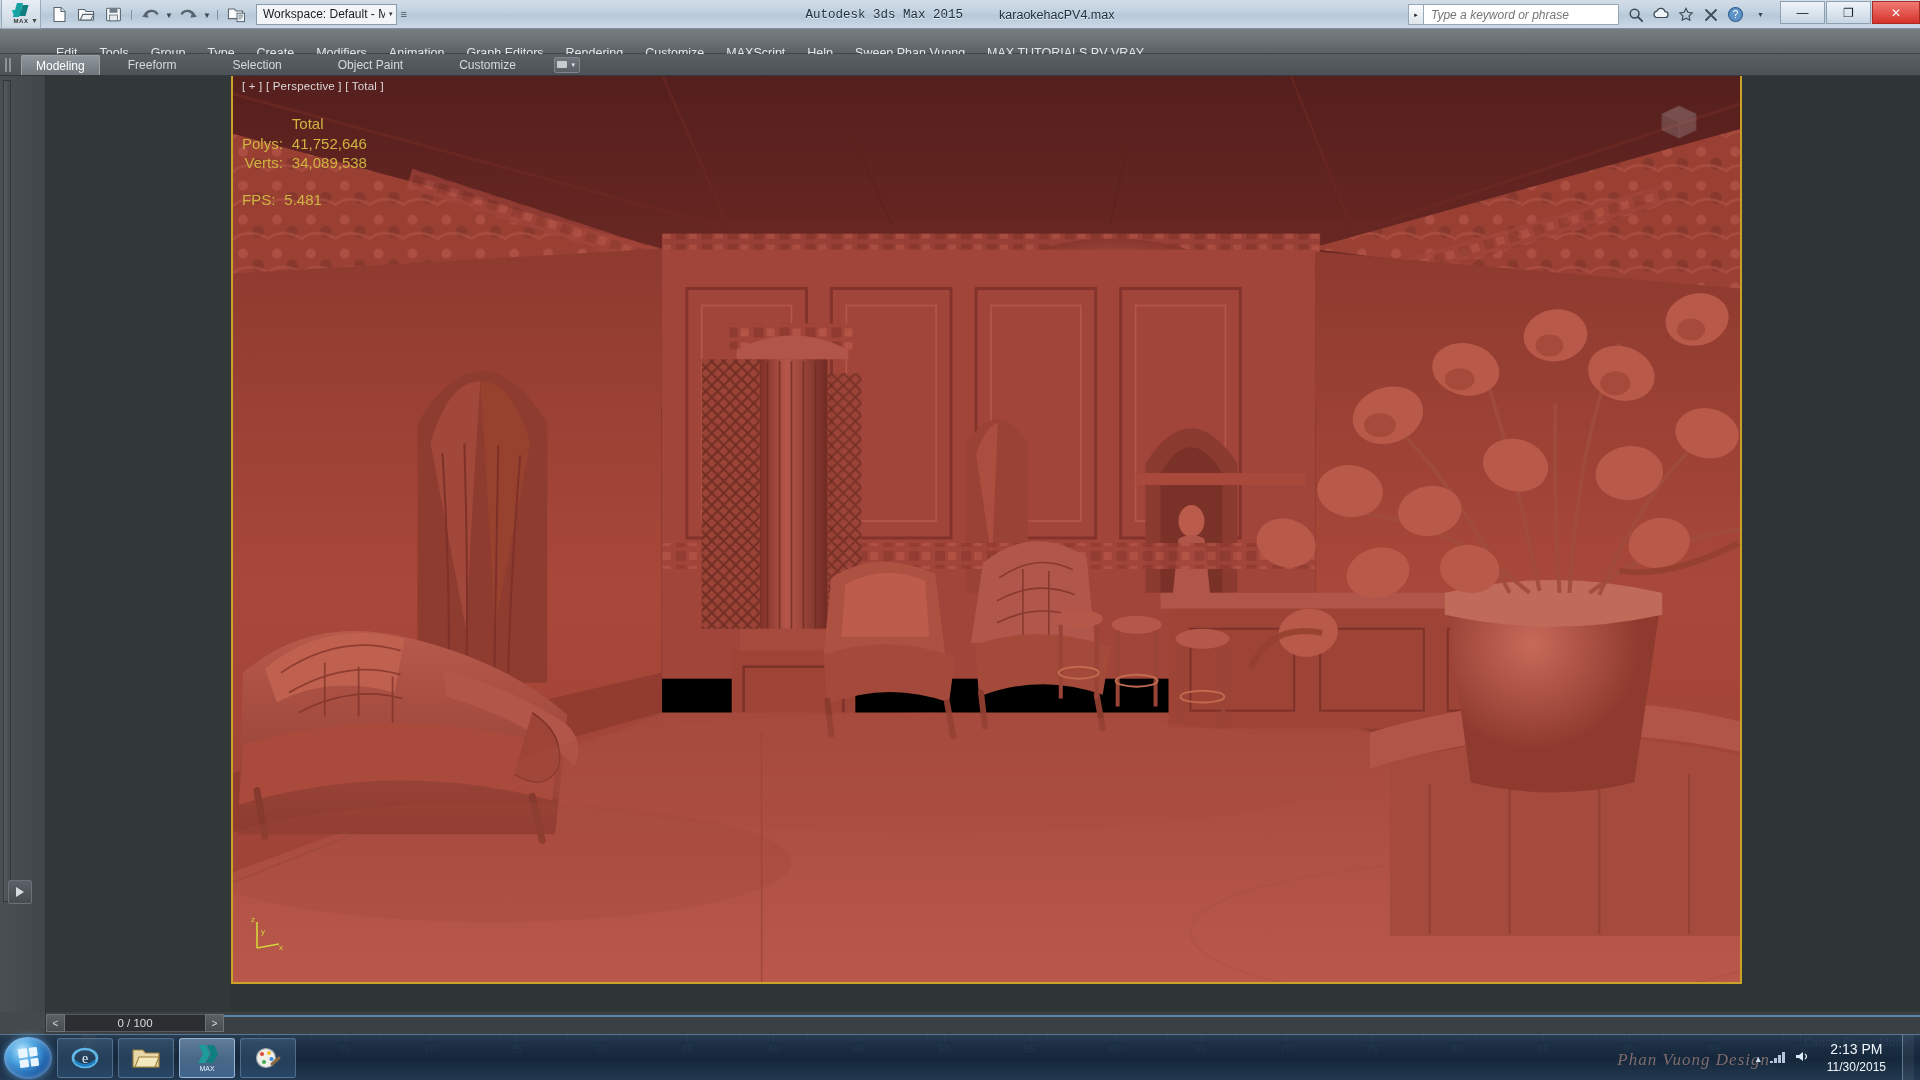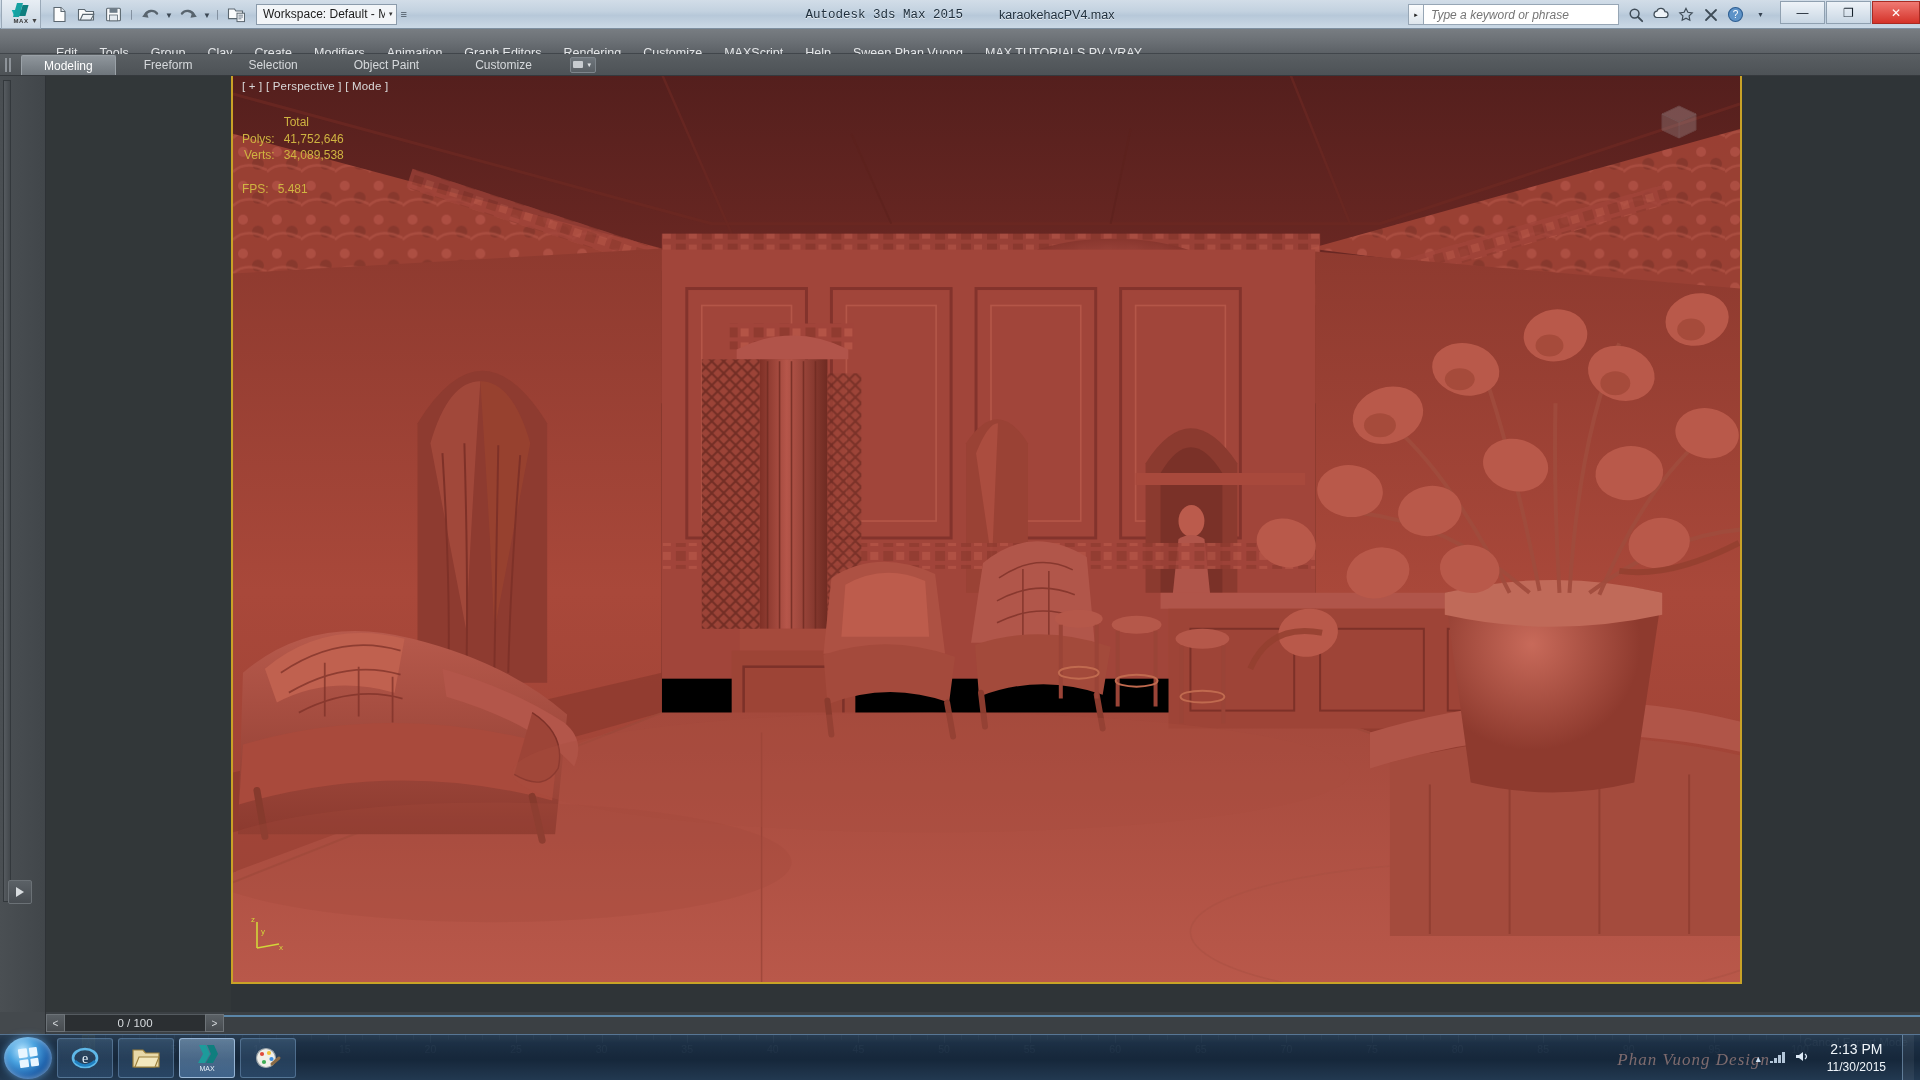--- a/index.html
+++ b/index.html
@@ -96,21 +96,21 @@
   .mitem{ padding:18px 11px; height:25px; line-height:25px; font-size:12.5px; color:#e4e6e8; white-space:nowrap; }
 
   
   .ribbon{
     position:absolute; left:0; top:54px; width:1920px; height:22px;
     background:linear-gradient(to bottom,#5a5f63,#4d5256);
     display:flex; align-items:center; border-bottom:1px solid #35393d;
   }
   .grip{ width:10px; height:14px; margin-left:5px; margin-right:6px; display:flex; gap:2px; }
   .grip i{ width:2px; height:14px; background:#8d9399; display:block; }
-  .rtab{ height:20px; line-height:20px; padding:0 22px; font-size:12px; color:#d6d9dc; white-space:nowrap; }
+  .rtab{ height:20px; line-height:20px; padding:0 14px; font-size:12px; color:#d6d9dc; white-space:nowrap; }
   .rtab.active{
     background:linear-gradient(to bottom,#8f969c,#6e757b);
     border:1px solid #9aa1a7; border-bottom:none; color:#fff; border-radius:2px 2px 0 0;
   }
   .rtab.spacer{ padding:0 28px; }
   .rsmall{
     width:26px; height:16px; margin-left:10px;
     background:linear-gradient(to bottom,#6f767c,#595f64);
     border:1px solid #7e858b; border-radius:2px;
     display:flex; align-items:center; justify-content:center; gap:3px;
@@ -151,21 +151,21 @@
   .scene{ position:absolute; inset:0; overflow:hidden; }
   .scene svg{ display:block; width:100%; height:100%; }
 
   
   .stats{
     position:absolute; left:9px; top:6px; z-index:30;
     font-family:"Liberation Sans", sans-serif; color:#d8d8d8; font-size:11.5px;
   }
   .stats .vlabel{ color:#d9d9d9; margin-bottom:22px; letter-spacing:.2px; }
   .stats table{ border-collapse:collapse; }
-  .stats td{ color:#cfb441; font-size:12px; padding:1px 0; }
+  .stats td{ color:#cfb441; font-size:15px; padding:1px 0; }
   .stats td.k{ text-align:right; padding-right:9px; }
   .stats td.hdr{ color:#cfb441; padding-bottom:2px; }
   .stats .fps{ margin-top:18px; }
 
   .viewcube{
     position:absolute; right:38px; top:26px; width:46px; height:42px; z-index:30; opacity:.45;
   }
 
   
   .bottom{
@@ -362,21 +362,21 @@
         <div class="wbtn">❐</div>
         <div class="wbtn close">✕</div>
       </div>
     </div>
   </div>
 
   <div class="menubar">
     <div class="mitem">Edit</div>
     <div class="mitem">Tools</div>
     <div class="mitem">Group</div>
-    <div class="mitem">Clay</div>
+    <div class="mitem">Type</div>
     <div class="mitem">Create</div>
     <div class="mitem">Modifiers</div>
     <div class="mitem">Animation</div>
     <div class="mitem">Graph Editors</div>
     <div class="mitem">Rendering</div>
     <div class="mitem">Customize</div>
     <div class="mitem">MAXScript</div>
     <div class="mitem">Help</div>
     <div class="mitem">Sweep Phan Vuong</div>
     <div class="mitem">MAX TUTORIALS PV VRAY</div>
@@ -642,21 +642,21 @@
               <path d="M1510 470 q-70 36 -120 28"></path>
             </g>
           </g>
 
           <ellipse cx="700" cy="700" rx="420" ry="60" fill="#a94c3e" opacity=".35"></ellipse>
           <ellipse cx="260" cy="790" rx="300" ry="60" fill="#a1483a" opacity=".3"></ellipse>
         </svg>
       </div>
 
       <div class="stats">
-        <div class="vlabel">[ + ] [ Perspective ] [ Mode ]</div>
+        <div class="vlabel">[ + ] [ Perspective ] [ Total ]</div>
         <table>
           <tbody>
               <tr>
                 <td class="k"></td>
               <td class="hdr">Total</td>
               </tr>
           <tr>
                 <td class="k">Polys:</td>
               <td>41,752,646</td>
               </tr>

